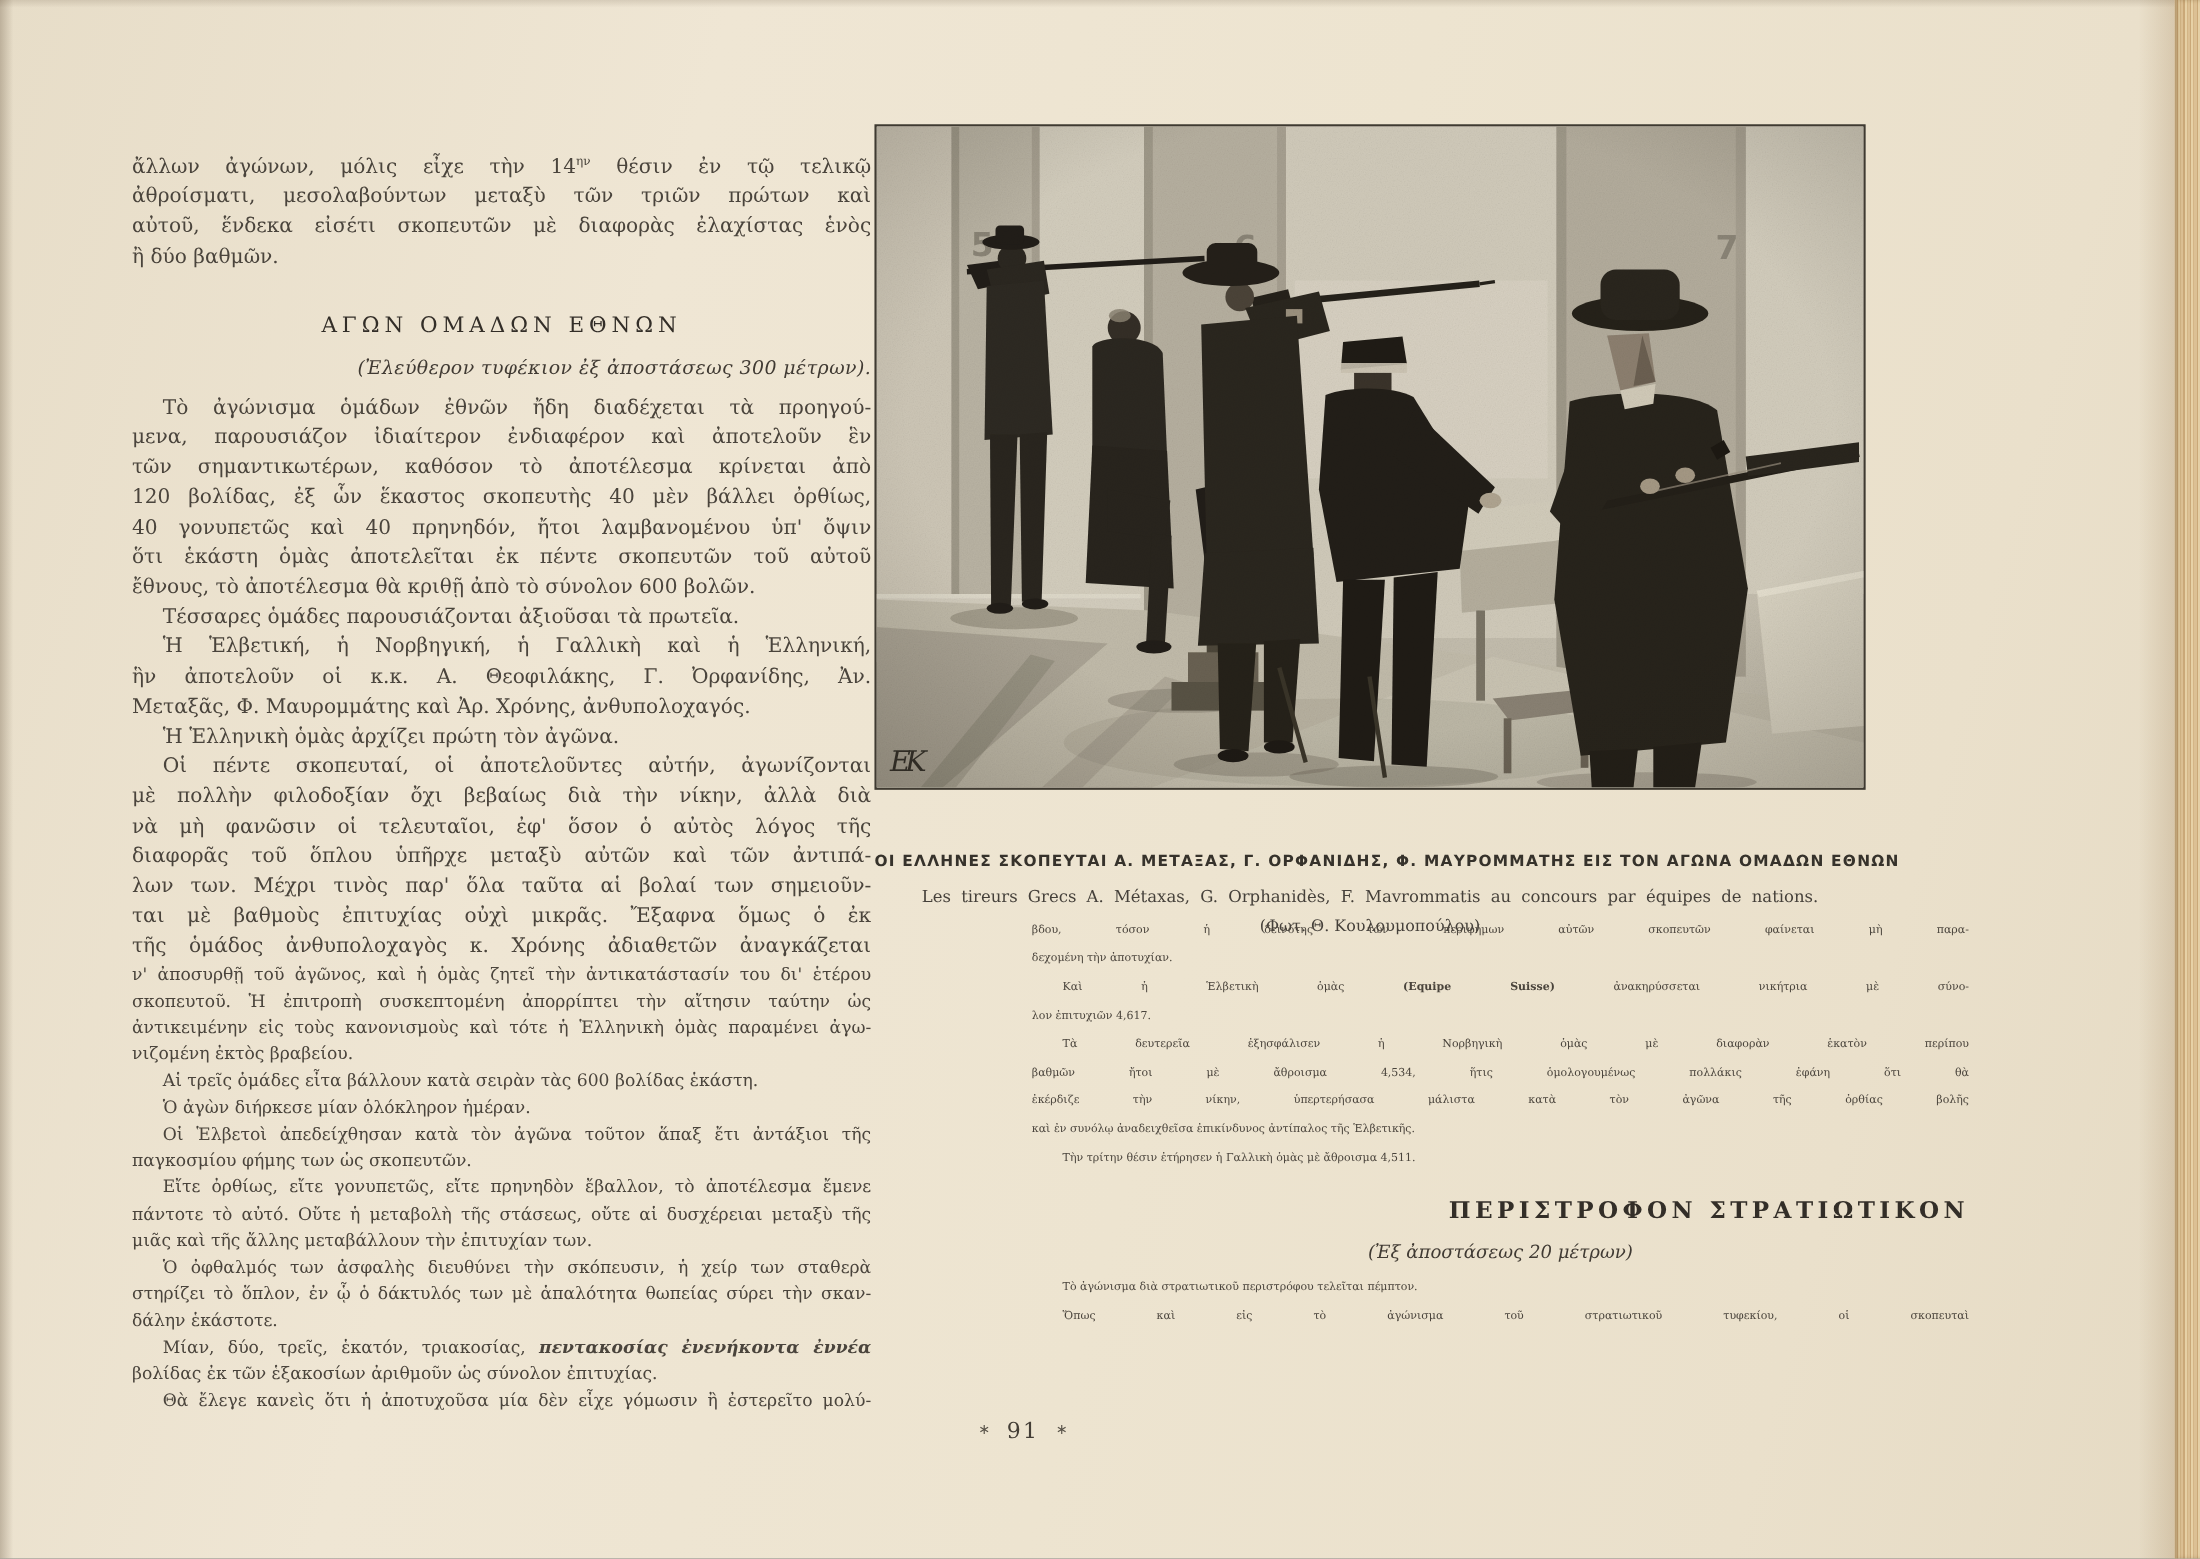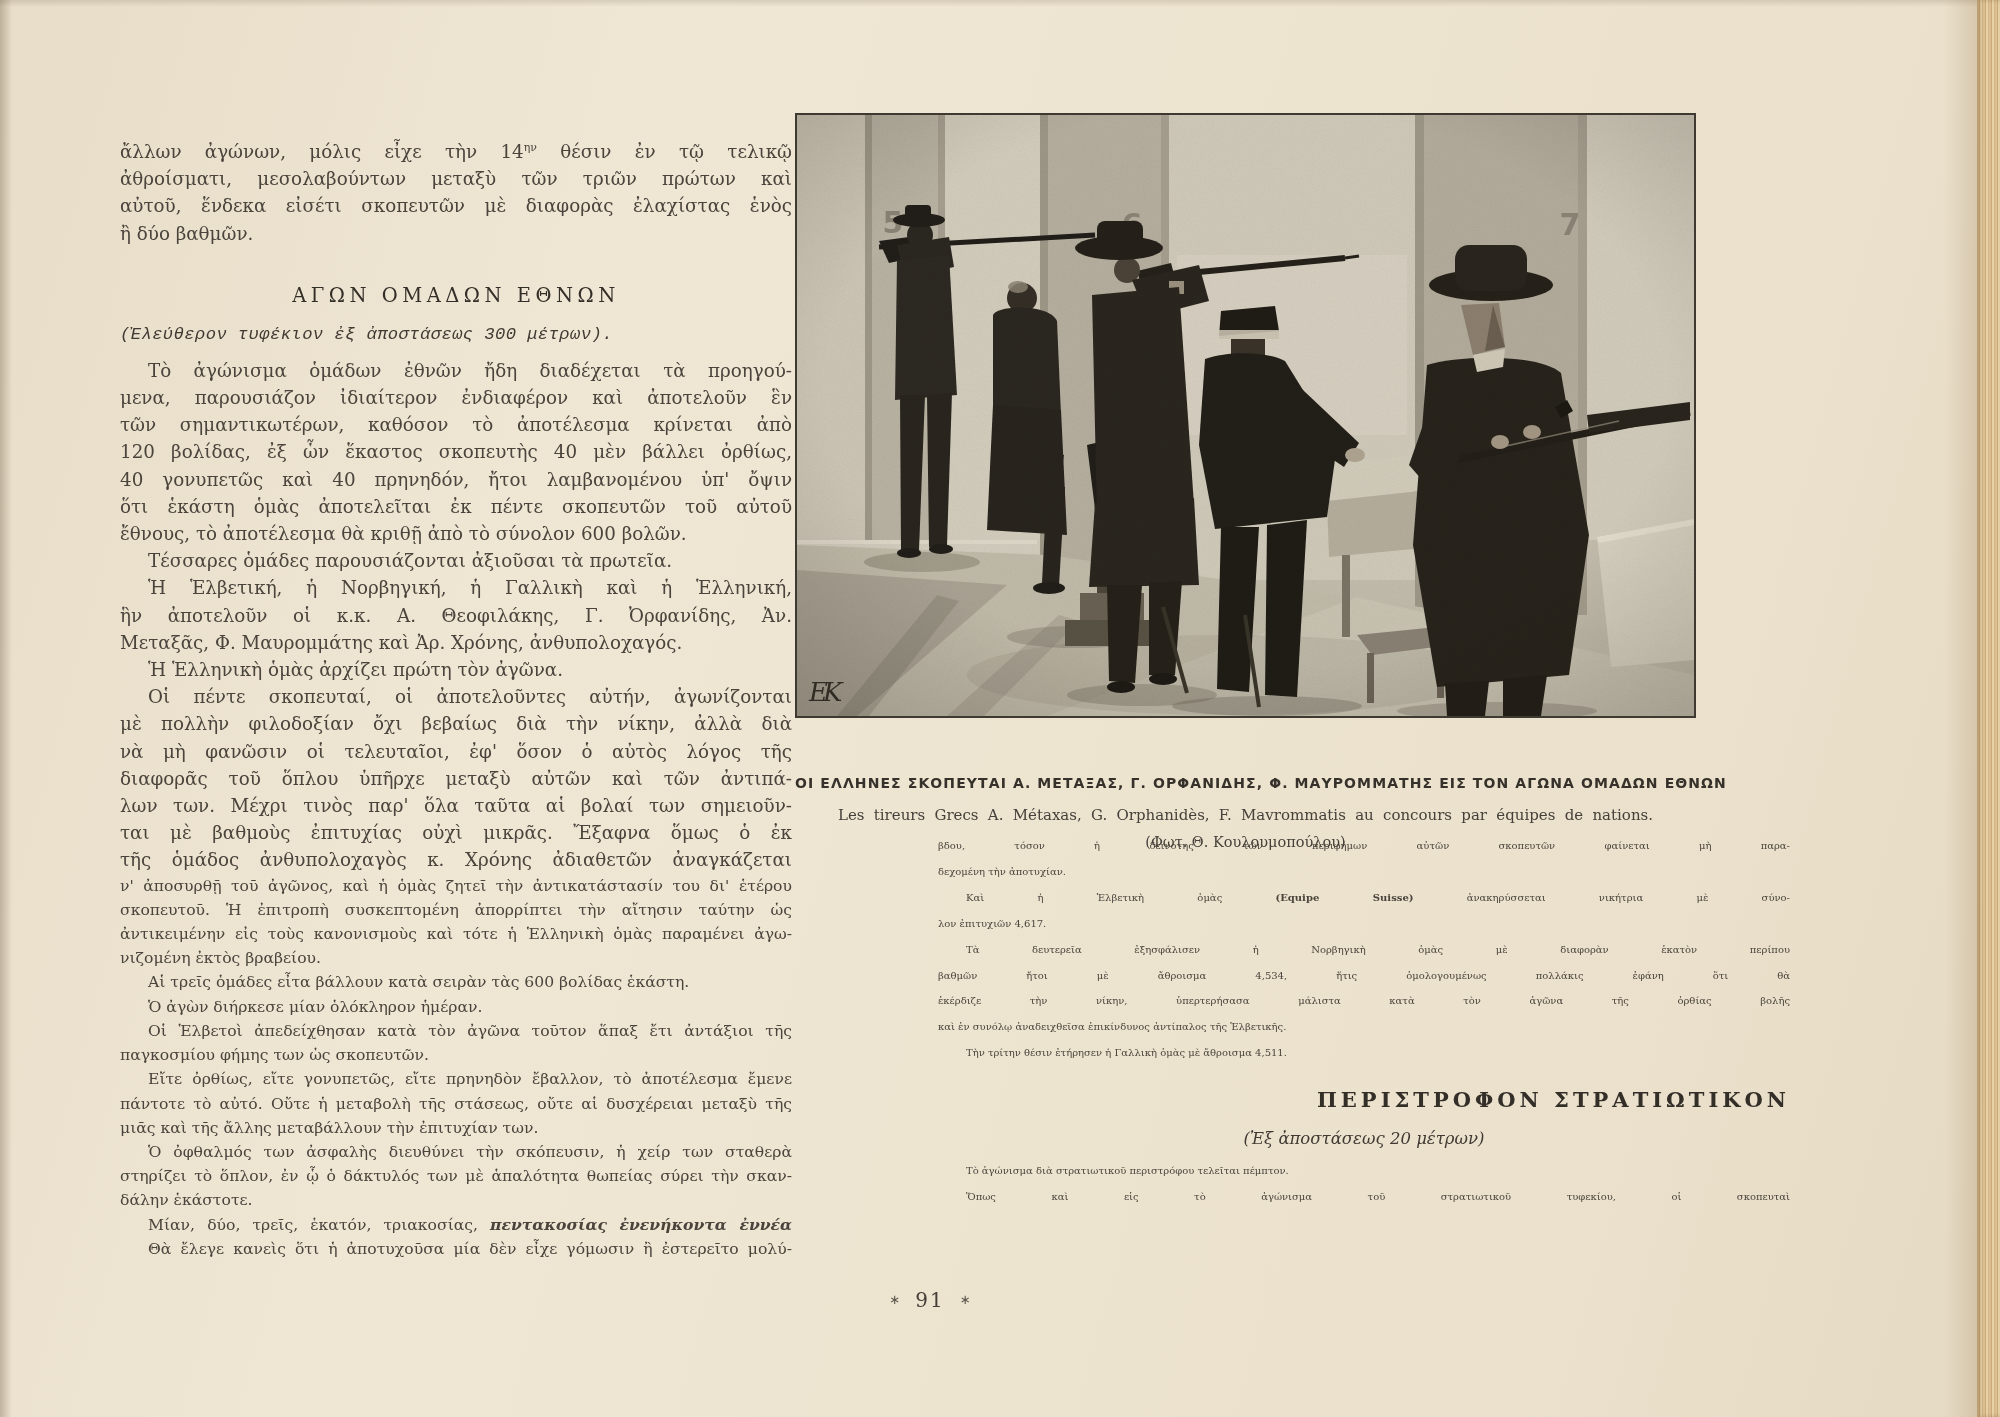--- a/index.html
+++ b/index.html
@@ -20,22 +20,22 @@
   .col-right{left:938px;top:833px;width:852px;}
   .tl{display:block;}
   .size-l .tl{font-size:18.3px;line-height:27.2px;}
   .size-s .tl{font-size:15.6px;line-height:24.2px;}
   .size-r .tl{font-size:10px;line-height:25.9px;}
   .just{text-align:justify;text-align-last:justify;}
   .ind{text-indent:28px;}
   sup{font-size:.6em;line-height:0;}
   .head1{margin:36px 0 0;text-align:center;font-weight:400;font-size:19.5px;
     letter-spacing:4.5px;line-height:26px;color:#332e28;}
-  .subhead1{margin:13px 0 9px;text-align:left;font-style:italic;font-size:17.2px;
-    line-height:26px;letter-spacing:.4px;color:#403a33;font-family:Liberation Mono, monospace;}
+  .subhead1{margin:13px 0 9px;text-align:right;font-style:italic;font-size:17.2px;
+    line-height:26px;letter-spacing:.4px;color:#403a33;}
   .head2{margin:21px 0 0;text-align:right;font-weight:700;font-size:21px;
     letter-spacing:4px;line-height:25px;color:#332e28;}
   .subhead2{margin:15px 0 7px;text-align:center;font-style:italic;font-size:16.5px;
     line-height:24px;color:#403a33;}
   .photo-frame{position:absolute;left:795px;top:113px;width:897px;height:601px;
     border:2px solid #3f3a31;background:#cbc5b6;box-sizing:content-box;}
   .photo-frame svg{display:block;width:100%;height:100%;}
   .cap{position:absolute;left:795px;width:901px;text-align:center;white-space:nowrap;margin-top:40px;}
   .cap-el{top:735px;font-family:"DejaVu Sans","Liberation Sans",sans-serif;
     font-weight:700;font-size:14px;letter-spacing:1.1px;color:#36322b;}
@@ -119,20 +119,21 @@
           <div class="tl just"><span>πάντοτε τὸ αὐτό. Οὔτε ἡ μεταβολὴ τῆς στάσεως, οὔτε αἱ δυσχέρειαι μεταξὺ τῆς</span></div>
           <div class="tl"><span>μιᾶς καὶ τῆς ἄλλης μεταβάλλουν τὴν ἐπιτυχίαν των.</span></div>
         </div>
         <div class="para">
           <div class="tl ind just"><span>Ὁ ὀφθαλμός των ἀσφαλὴς διευθύνει τὴν σκόπευσιν, ἡ χείρ των σταθερὰ</span></div>
           <div class="tl just"><span>στηρίζει τὸ ὅπλον, ἐν ᾧ ὁ δάκτυλός των μὲ ἁπαλότητα θωπείας σύρει τὴν σκαν-</span></div>
           <div class="tl"><span>δάλην ἑκάστοτε.</span></div>
         </div>
         <div class="para">
           <div class="tl ind just"><span>Μίαν, δύο, τρεῖς, ἑκατόν, τριακοσίας, </span><span style="font-weight: bold; font-style: italic;">πεντακοσίας ἐνενήκοντα ἐννέα</span></div>
+          <div class="tl"><span>βολίδας ἐκ τῶν ἑξακοσίων ἀριθμοῦν ὡς σύνολον ἐπιτυχίας.</span></div>
         </div>
         <div class="para">
           <div class="tl ind just"><span>Θὰ ἔλεγε κανεὶς ὅτι ἡ ἀποτυχοῦσα μία δὲν εἶχε γόμωσιν ἢ ἐστερεῖτο μολύ-</span></div>
         </div>
       </div>
   </div>
 
   <figure class="photo-frame" style="margin:0;">
     <svg viewBox="0 0 897 601" preserveAspectRatio="none">
       <defs>

